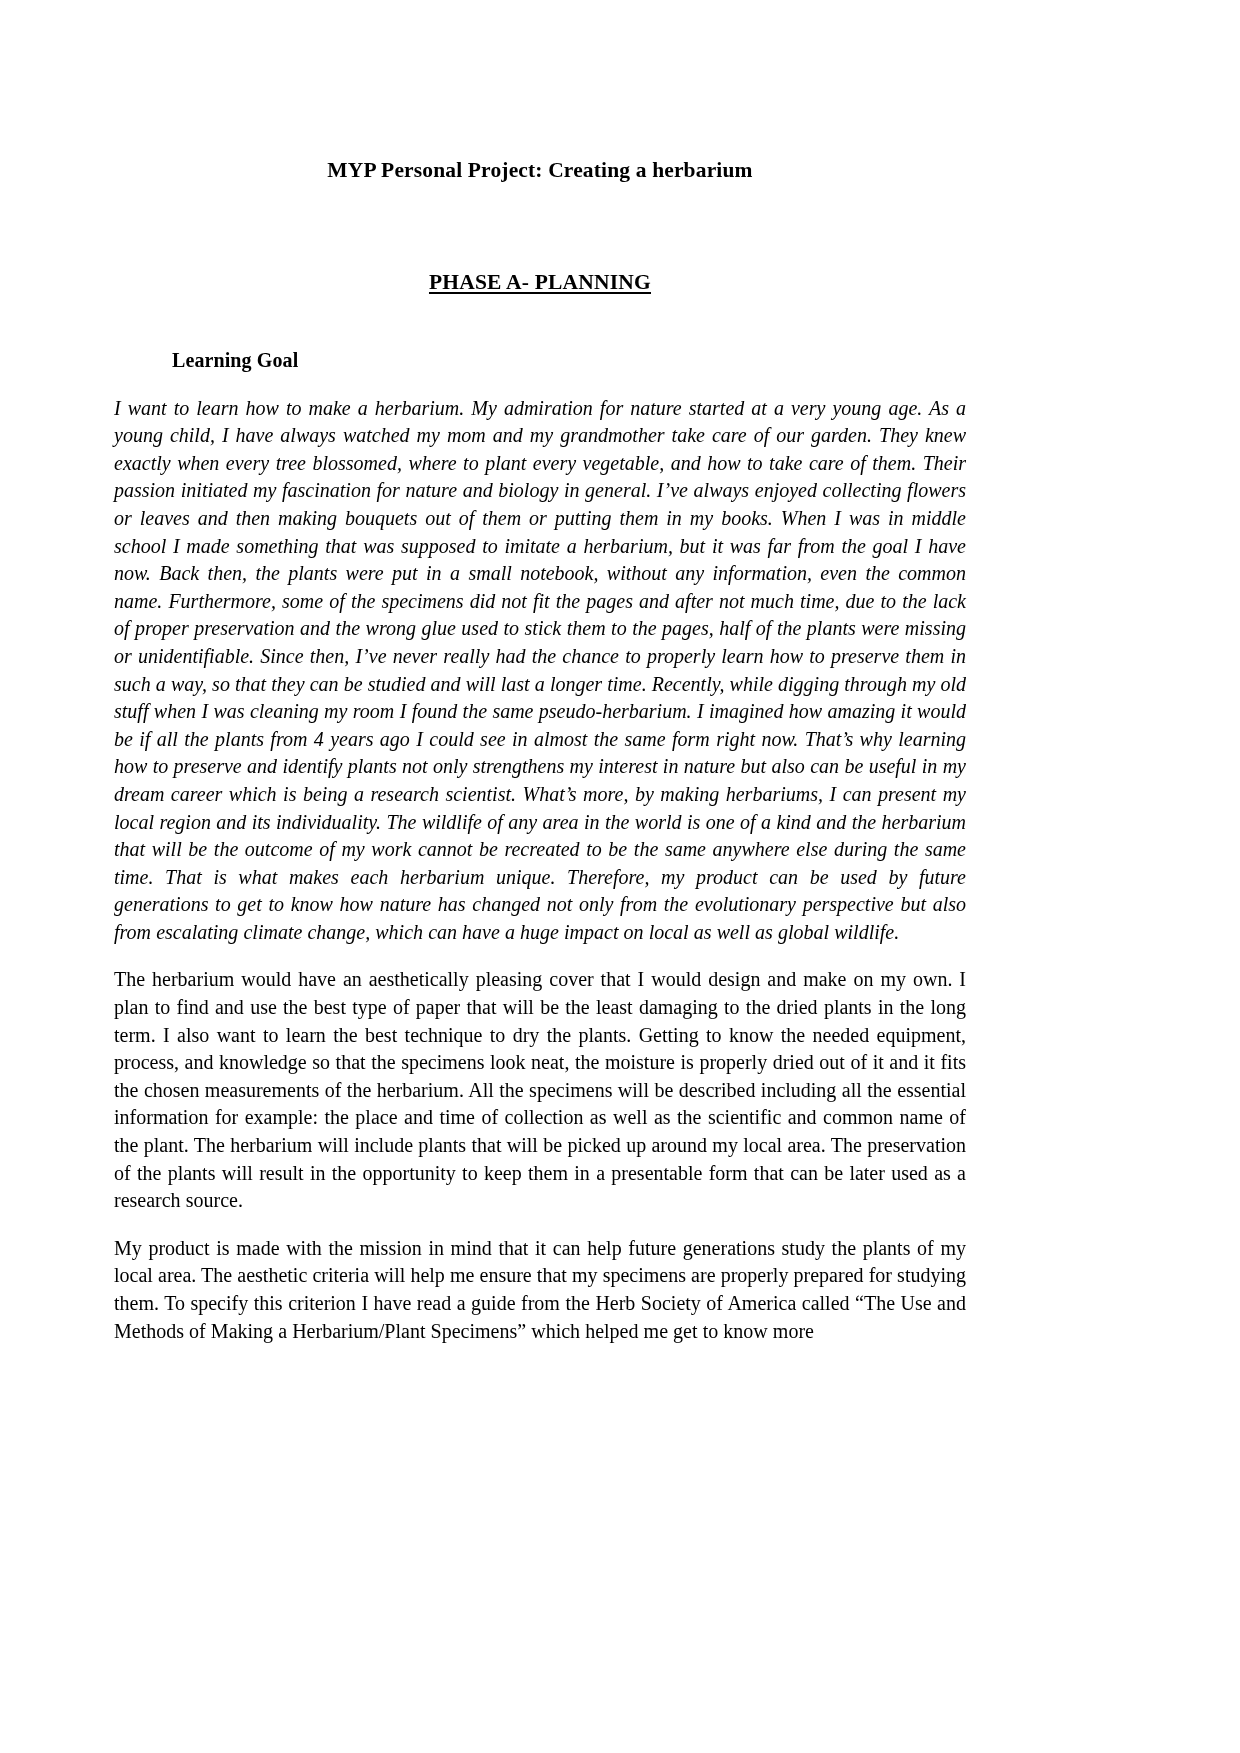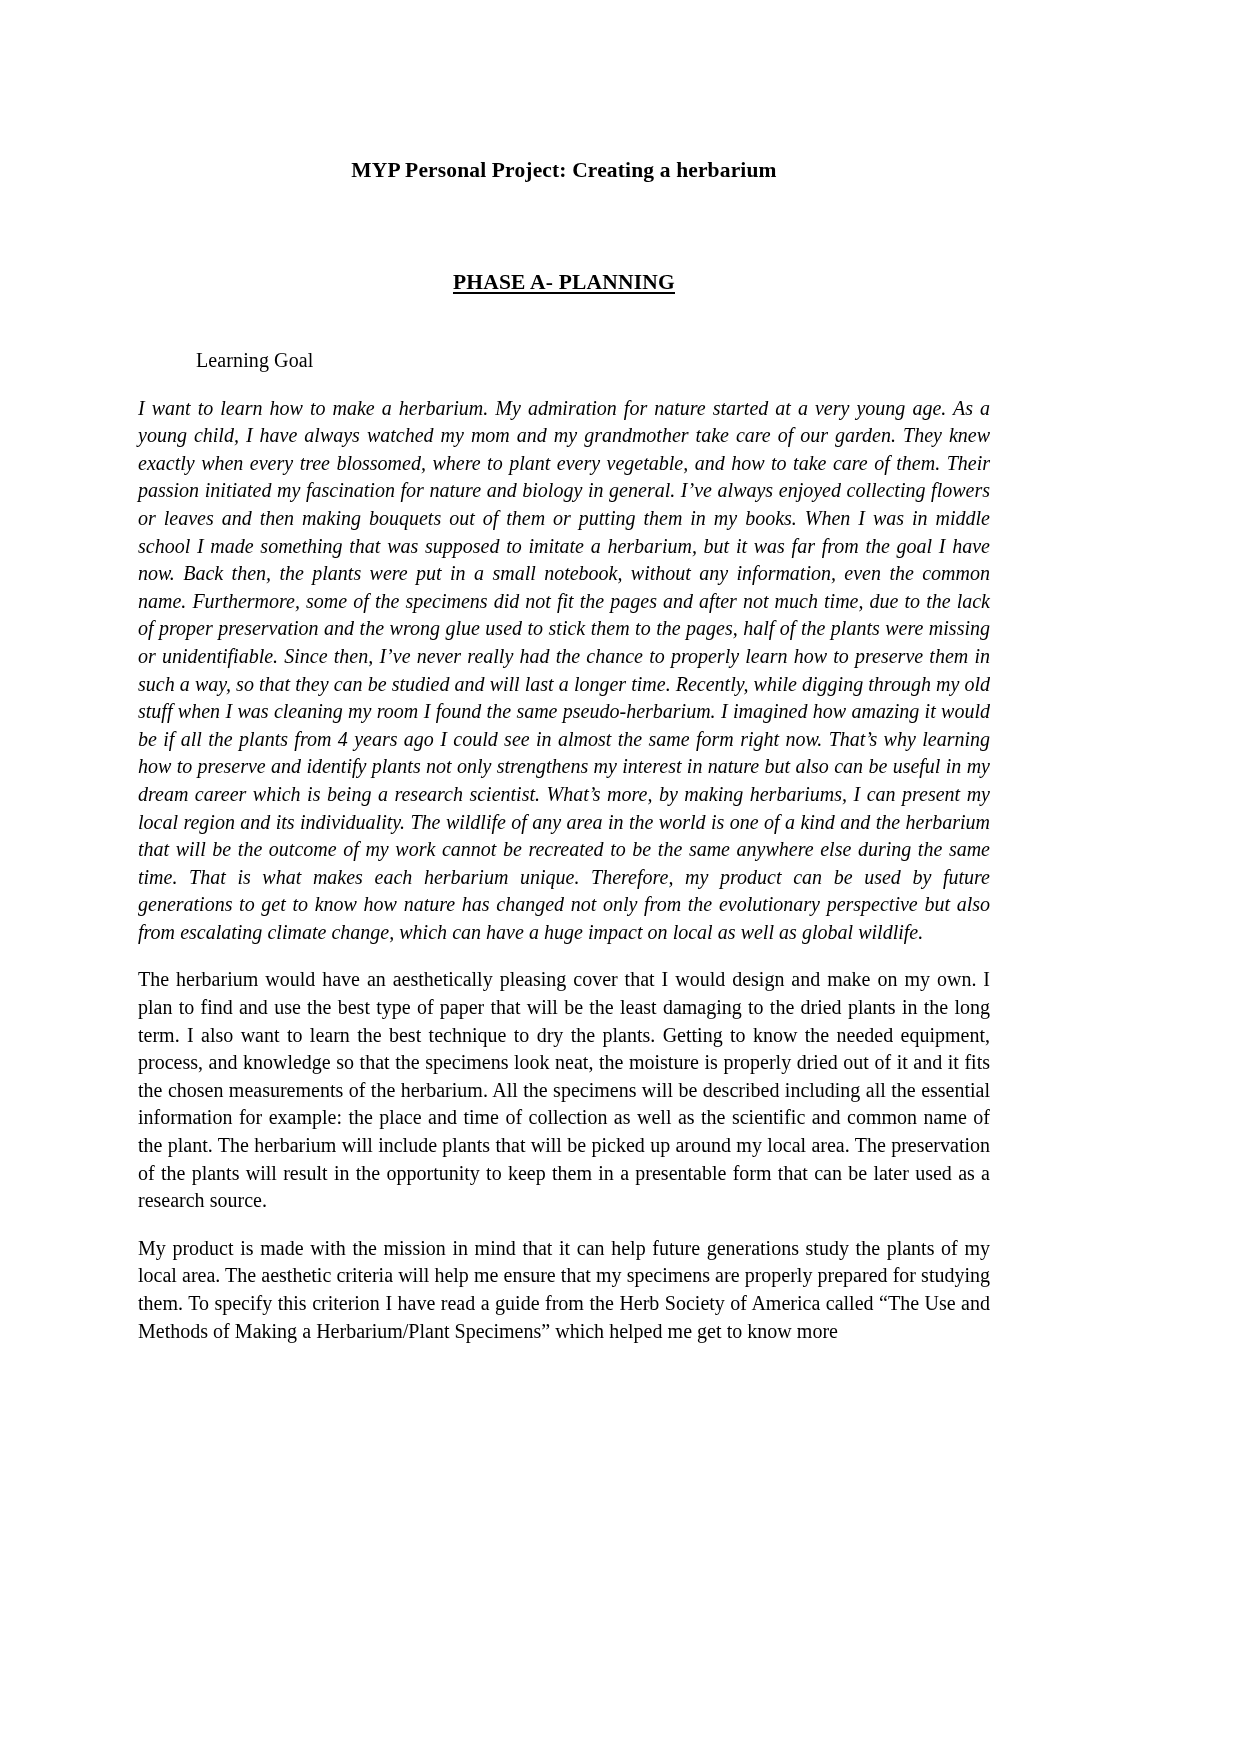--- a/index.html
+++ b/index.html
@@ -17,21 +17,21 @@
     position: relative;
     width: 1240px;
     height: 1753px;
     margin: 0 auto;
     background: #ffffff;
     box-sizing: border-box;
     overflow: hidden;
   }
   .content {
     position: absolute;
-    left: 138px;
+    left: 114px;
     top: 0;
     width: 852px;
   }
   .doc-title {
     text-align: center;
     font-size: 21.5px;
     font-weight: bold;
     line-height: 1.2;
     margin: 0;
     padding-top: 158px;
@@ -46,21 +46,21 @@
     display: inline-block;
     font-size: 21.5px;
     font-weight: bold;
     line-height: 1.2;
     text-decoration: underline;
     text-underline-offset: 3px;
     letter-spacing: 0.2px;
   }
   .sub-heading {
     font-size: 20px;
-    font-weight: normal;
+    font-weight: bold;
     line-height: 1.25;
     margin: 0;
     letter-spacing: 0.1px;
   }
   .sub-heading.learning-goal { padding-top: 38px; padding-left: 58px; }
   .sub-heading.product-goal  { padding-top: 33px; padding-left: 58px; }
   .sub-heading.success-criteria { padding-top: 33px; padding-left: 68px; }
 
   p.body-text {
     font-size: 20px;

